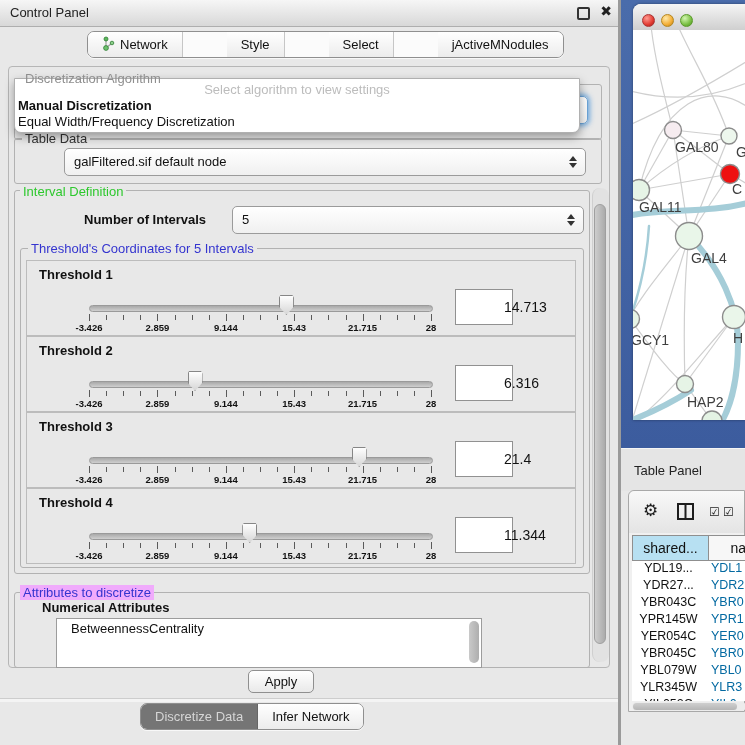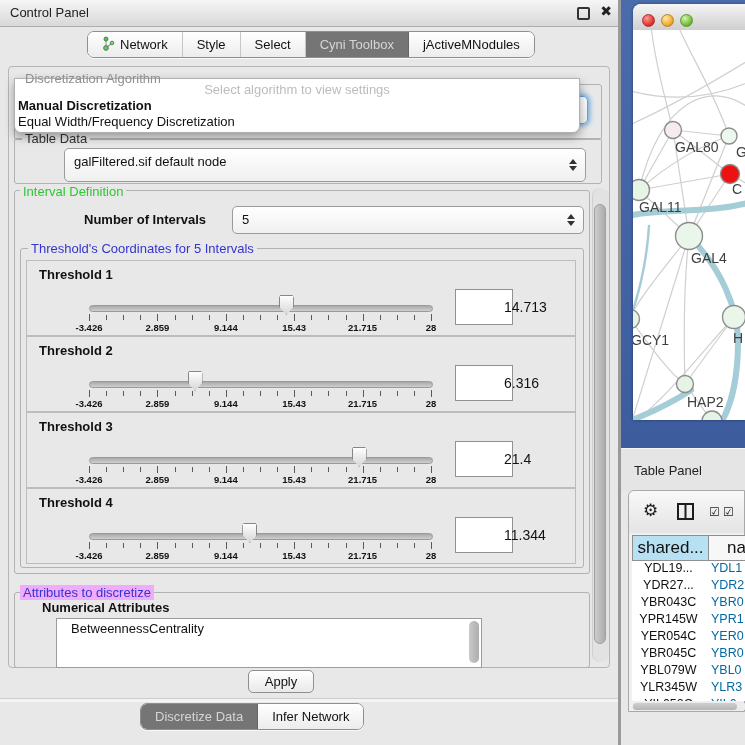--- a/index.html
+++ b/index.html
@@ -21,21 +21,21 @@
   .win-close{position:absolute;right:8px;top:3px;font-size:14px;font-weight:bold;color:#222;}
 
   
   .tabstrip{display:flex;align-items:stretch;height:25px;
     border:1px solid #8f8f8f;border-radius:7px;overflow:hidden;
     background:#fbfbfb;box-shadow:0 1px 0 rgba(255,255,255,.7);}
   .tab{display:flex;align-items:center;gap:5px;padding:0 14px;font-size:13px;color:#111;
     background:linear-gradient(#ffffff,#ececec);border-right:1px solid #c6c6c6;cursor:default;}
   .tab:last-child{border-right:none;}
   .tab.sel{background:#757575;color:#d6d6d6;border-right:1px solid #666;}
-  #top-tabs{left:87px;top:31px;}
+  #top-tabs{left:87px;top:31px;gap:44px;}
   #bottom-tabs{left:140px;top:703px;}
 
   
   .outer-panel{left:8px;top:66px;width:600px;height:600px;
     border:1px solid #b6b6b6;border-radius:4px;background:#e8e8e8;}
 
   .groupbox{border:1px solid #b2b2b2;border-radius:3px;}
   .grouptitle{position:absolute;font-size:13px;background:#e8e8e8;padding:0 3px;white-space:nowrap;}
   .gt-gray{color:#8f8f8f;background:transparent;z-index:45;}
   .gt-green{color:#2ec82e;}
@@ -115,21 +115,21 @@
   .tp-bar{left:621px;top:448px;width:124px;height:42px;background:#e5e5e5;border-top:1px solid #f5f5f5;}
   .tp-title{position:absolute;left:13px;top:14px;font-size:13px;color:#222;}
   .tp-win{left:628px;top:490px;width:117px;height:222px;background:#f0f0f0;
     border:1px solid #a8a8a8;border-top-left-radius:6px;box-sizing:border-box;}
   .tp-toolbar{position:absolute;left:0;top:0;width:100%;height:42px;
     background:linear-gradient(#f8f8f8,#e4e4e4);border-top-left-radius:6px;}
   .tp-gear{position:absolute;left:14px;top:9px;font-size:17px;color:#1d1d1d;}
   .tp-split{position:absolute;left:48px;top:12px;}
   .tp-check{position:absolute;top:14px;font-size:12px;color:#222;}
   .tp-header{position:absolute;left:3px;top:44px;height:26px;display:flex;}
-  .tp-hcell{box-sizing:border-box;border:1px solid #8f8f8f;font-size:17px;color:#111;
+  .tp-hcell{box-sizing:border-box;border:1px solid #8f8f8f;font-size:14px;color:#111;
     line-height:24px;overflow:hidden;white-space:nowrap;}
   .tp-hcell.c1{width:77px;text-align:center;background:#b7e0f2;}
   .tp-hcell.c2{width:40px;border-left:none;background:#f7f7f7;text-align:right;padding-right:2px;}
   .tp-rows{position:absolute;left:3px;top:70px;width:114px;height:140px;background:#fff;overflow:hidden;}
   .trow{display:flex;height:17px;}
   .trow .c1{width:77px;text-align:center;font-size:12.5px;color:#111;white-space:nowrap;overflow:hidden;}
   .trow .c2{width:37px;padding-left:6px;font-size:12.5px;color:#0369a1;white-space:nowrap;overflow:hidden;}
   .tp-hscroll{position:absolute;left:3px;top:211px;width:114px;height:9px;background:#ececec;border-radius:5px;}
   .tp-hthumb{position:absolute;left:1px;top:1px;width:104px;height:7px;border-radius:4px;
     background:linear-gradient(#cfcfcf,#b5b5b5);}
@@ -152,23 +152,20 @@
           <circle cx="10" cy="7" r="1.8" fill="#8ccf8c" stroke="#2e7d32" stroke-width=".8"></circle>
         </svg></span>
       <span>Network</span>
     </div>
     <div class="tab">
       <span>Style</span>
     </div>
     <div class="tab">
       <span>Select</span>
     </div>
-    <div class="tab sel">
-      <span>Cyni Toolbox</span>
-    </div>
     <div class="tab">
       <span>jActiveMNodules</span>
     </div>
   </div>
 
 <div class="abs outer-panel"></div>
 
 <div class="abs groupbox" style="left:14px;top:84px;width:586px;height:54px;"></div>
 <span class="grouptitle gt-gray abs" style="left:22px;top:71px;">Discretization Algorithm</span>
 <div class="abs combo focusring" style="left:64px;top:96px;width:524px;height:28px;">
@@ -179,21 +176,21 @@
 </div>
 
 <div class="abs popup">
   <div class="hint">Select algorithm to view settings</div>
   <div class="opt b">Manual Discretization</div>
   <div class="opt n">Equal Width/Frequency Discretization</div>
 </div>
 
 <div class="abs groupbox" style="left:14px;top:138px;width:586px;height:44px;"></div>
 <span class="grouptitle gt-dark abs" style="left:22px;top:131px;">Table Data</span>
-<div class="abs combo" style="left:64px;top:148px;width:522px;height:34px;">
+<div class="abs combo" style="left:64px;top:148px;width:522px;height:28px;">
   <span>galFiltered.sif default node</span>
   <span class="spin">
       <i class="up"></i>
       <i class="dn"></i>
     </span>
 </div>
 
 <div class="abs groupbox" style="left:14px;top:190px;width:574px;height:382px;"></div>
 <span class="grouptitle gt-green abs" style="left:20px;top:184px;">Interval Definition</span>
 

